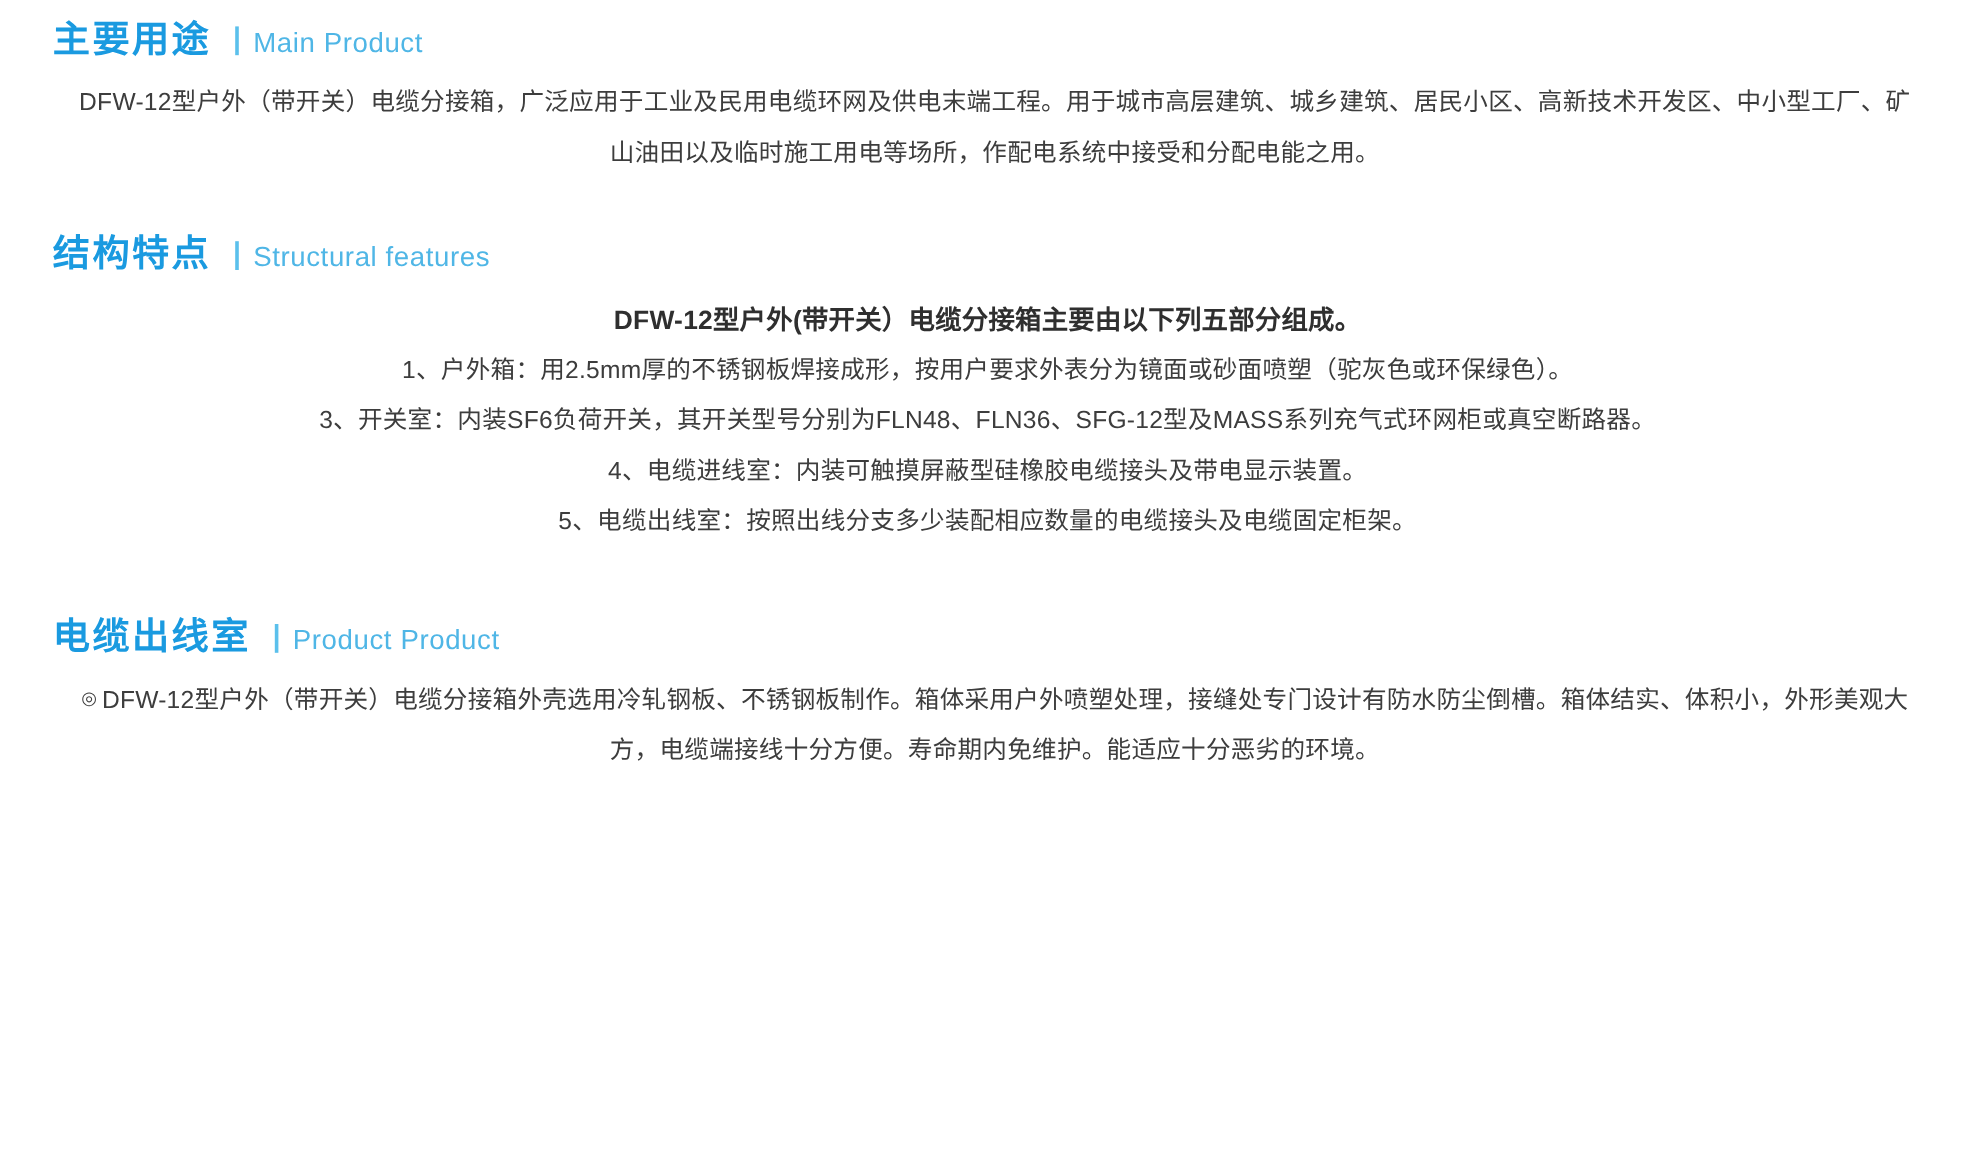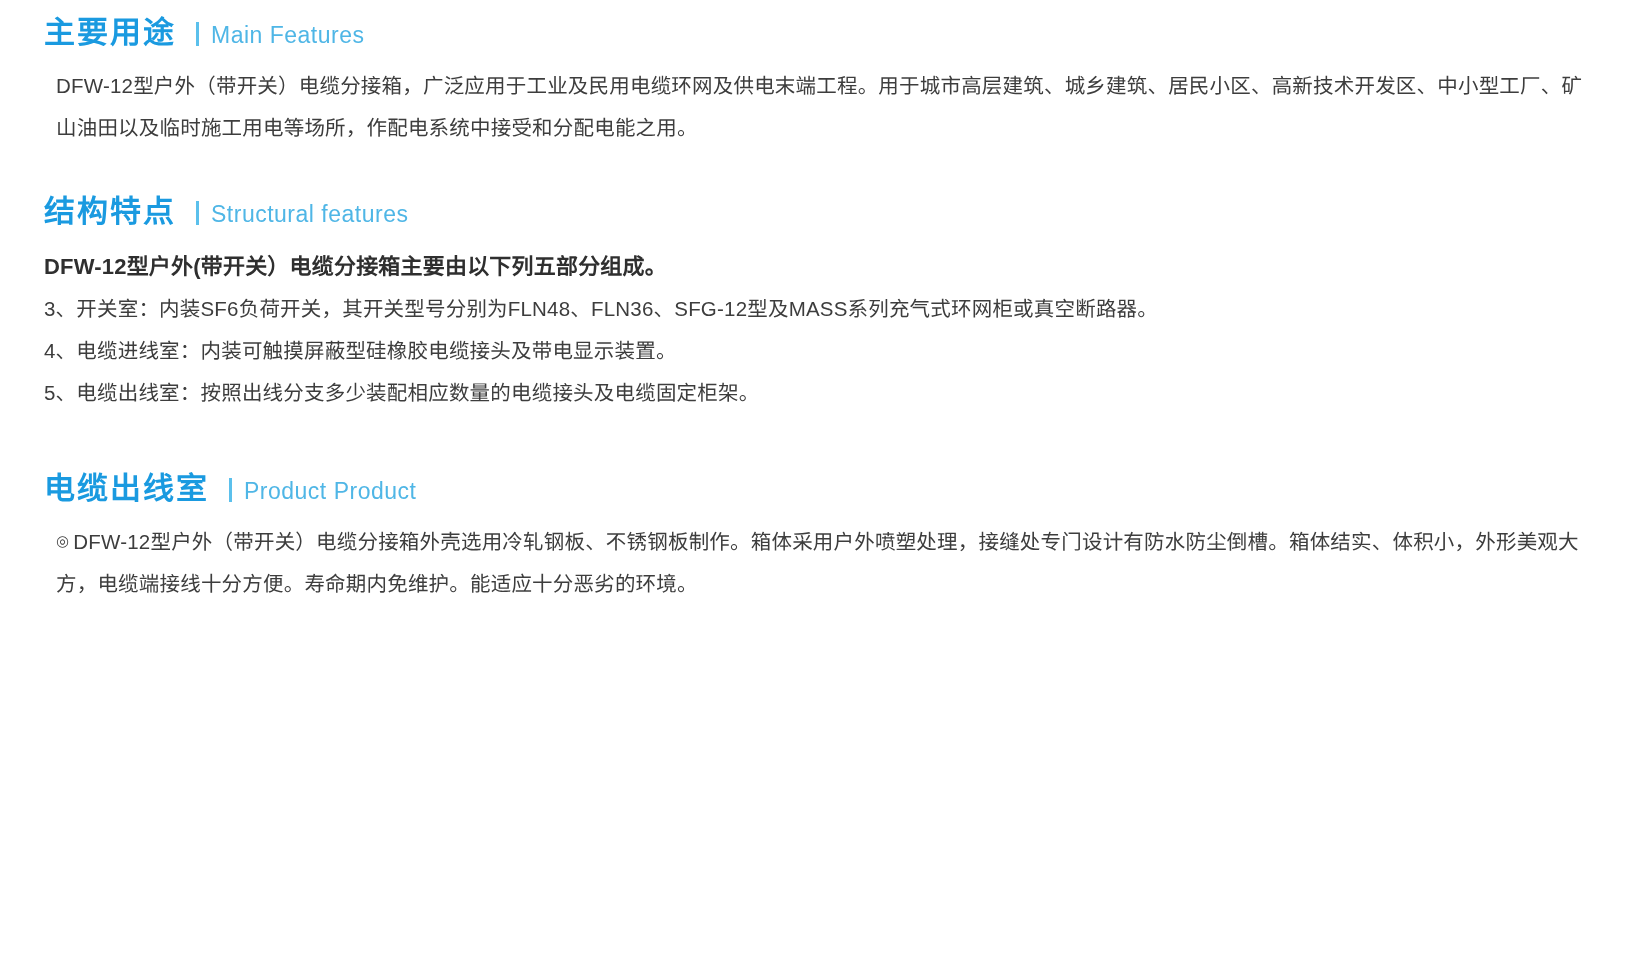--- a/index.html
+++ b/index.html
@@ -12,20 +12,21 @@
     width: 1650px;
     min-height: 970px;
     font-family: "Liberation Sans", "DejaVu Sans", sans-serif;
     color: #3a3a3a;
     -webkit-font-smoothing: antialiased;
   }
   .page {
     width: 1646px;
     box-sizing: border-box;
     padding: 14px 44px 20px 44px;
+    text-align: center;
   }
 
   
   .sec-head {
     display: flex;
     align-items: baseline;
     margin: 0;
   }
   .sec-head .cn {
     font-size: 31px;
@@ -91,35 +92,36 @@
 </style>
 </head>
 <body>
 
 <div class="page">
 
   <div class="section">
     <div class="sec-head">
       <span class="cn">主要用途</span>
       <span class="bar"></span>
-      <span class="en">Main Features</span>
+      <span class="en">Main Product</span>
     </div>
     <p class="para">DFW-12型户外（带开关）电缆分接箱，广泛应用于工业及民用电缆环网及供电末端工程。用于城市高层建筑、城乡建筑、居民小区、高新技术开发区、中小型工厂、矿山油田以及临时施工用电等场所，作配电系统中接受和分配电能之用。</p>
   </div>
 
   <div class="gap-lg"></div>
 
   <div class="section">
     <div class="sec-head">
       <span class="cn">结构特点</span>
       <span class="bar"></span>
       <span class="en">Structural features</span>
     </div>
     <p class="sub-title">DFW-12型户外(带开关）电缆分接箱主要由以下列五部分组成。</p>
     <ul class="list">
+      <li>1、户外箱：用2.5mm厚的不锈钢板焊接成形，按用户要求外表分为镜面或砂面喷塑（驼灰色或环保绿色）。</li>
       <li>3、开关室：内装SF6负荷开关，其开关型号分别为FLN48、FLN36、SFG-12型及MASS系列充气式环网柜或真空断路器。</li>
       <li>4、电缆进线室：内装可触摸屏蔽型硅橡胶电缆接头及带电显示装置。</li>
       <li>5、电缆出线室：按照出线分支多少装配相应数量的电缆接头及电缆固定柜架。</li>
     </ul>
   </div>
 
   <div class="gap-xl"></div>
 
   <div class="section">
     <div class="sec-head">

